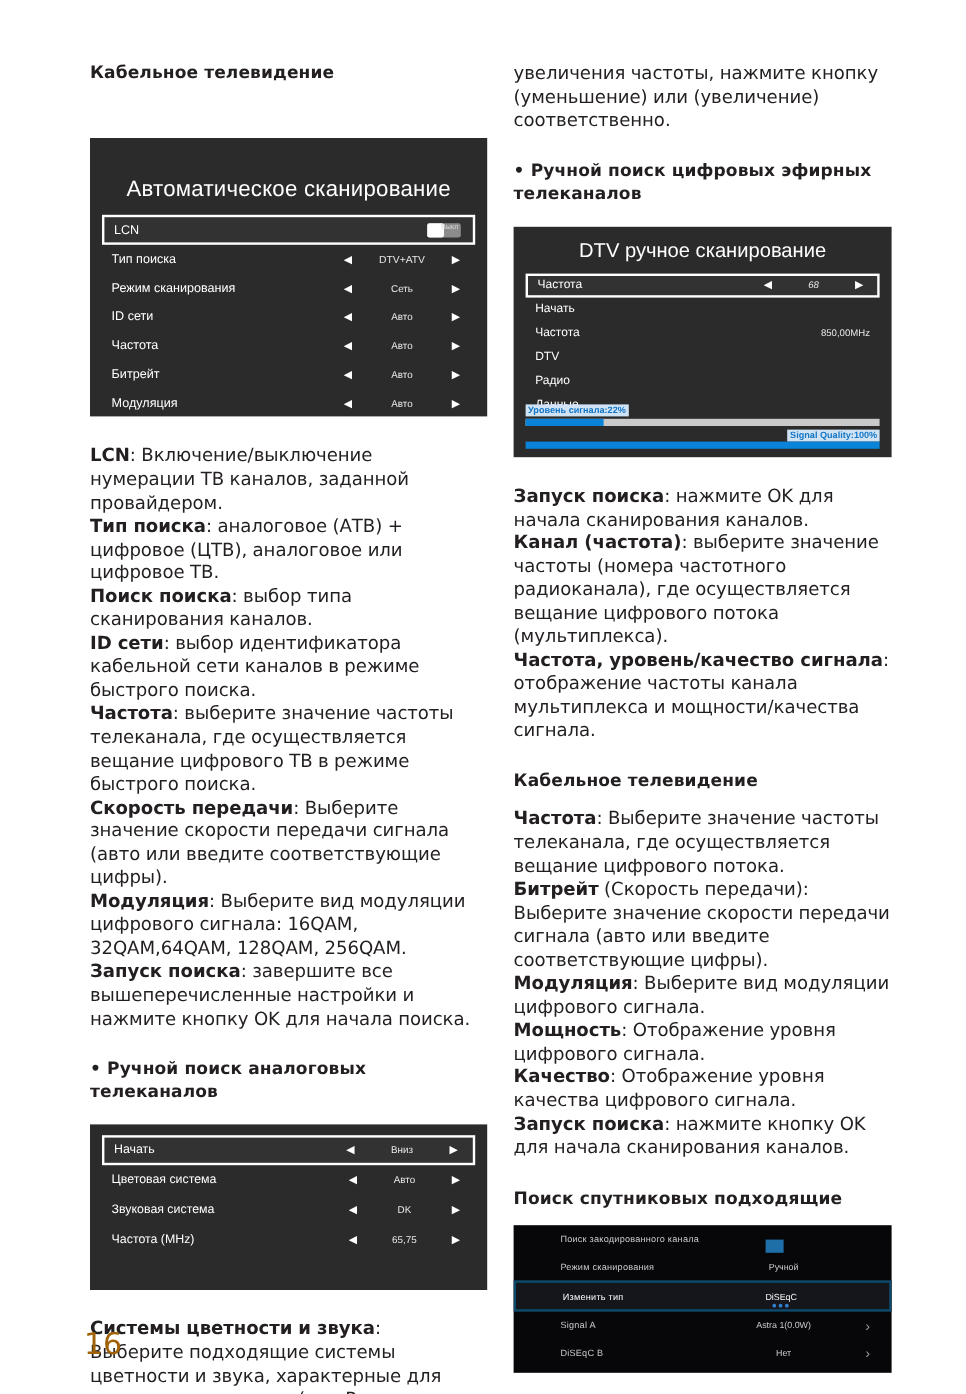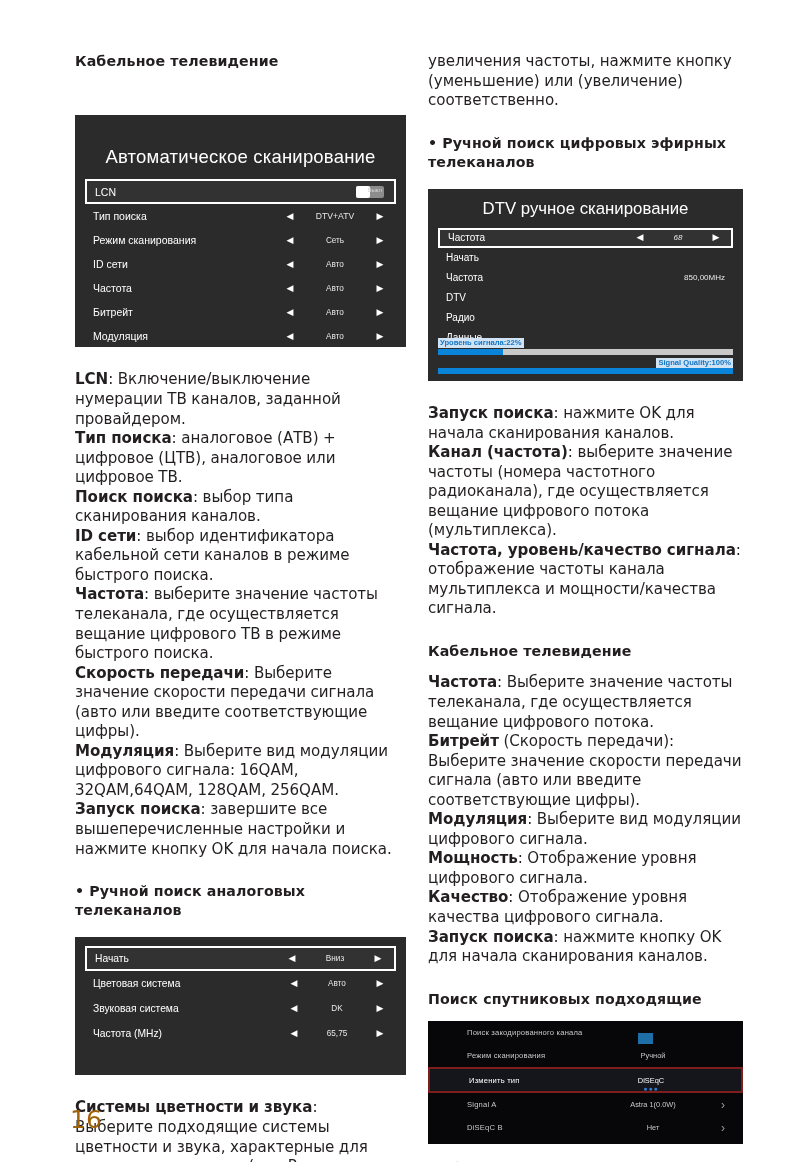--- a/index.html
+++ b/index.html
@@ -224,21 +224,21 @@
   }
   #satscan .tv-row .lbl { letter-spacing: .2px; padding-left: 21px; }
   #satscan .tv-row .val {
     width: 108px;
     font-size: 7.4px;
     color: #c9c9c9;
     position: relative;
   }
   #satscan .tv-row.sel {
     background: #14161c;
-    border: 2px solid #7f1d1d;
+    border: 2px solid #0c4a6e;
     height: 26px;
   }
   #satscan .tv-row.sel .lbl,
   #satscan .tv-row.sel .val { color: #ffffff; }
   .chev {
     flex: 0 0 auto;
     width: 18px;
     text-align: right;
     color: #9a9a9a;
     font-size: 12px;

